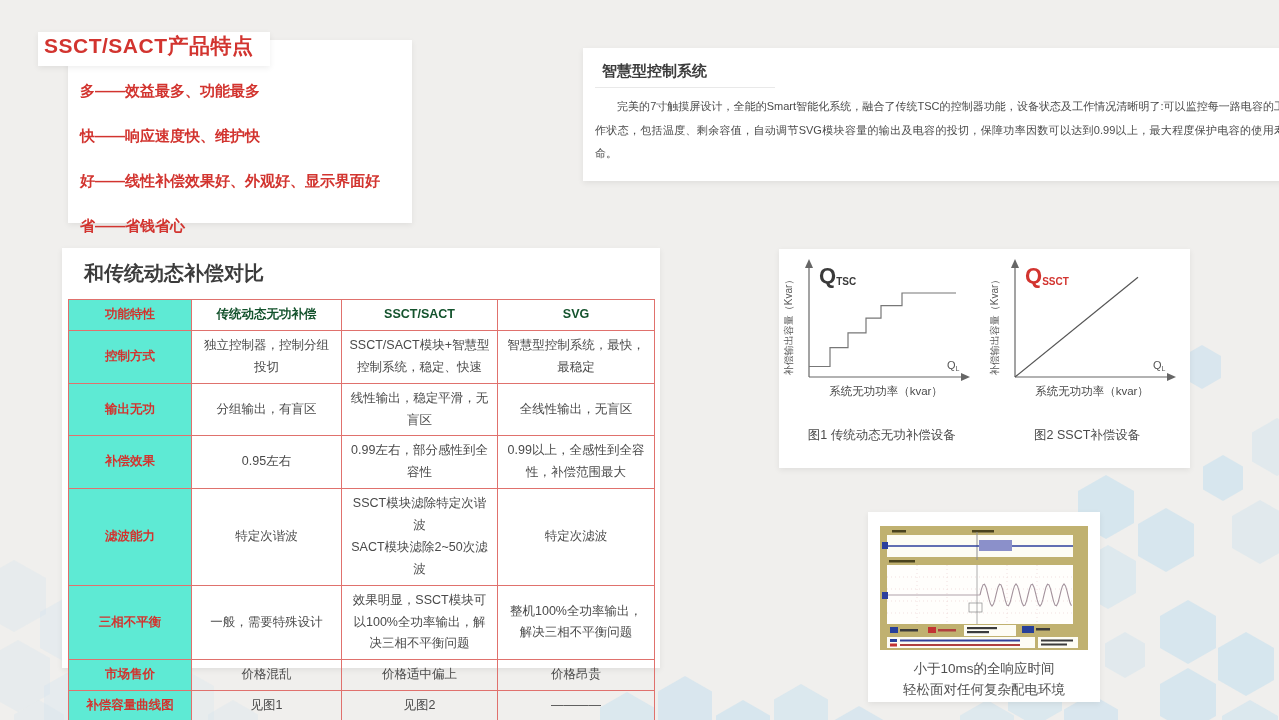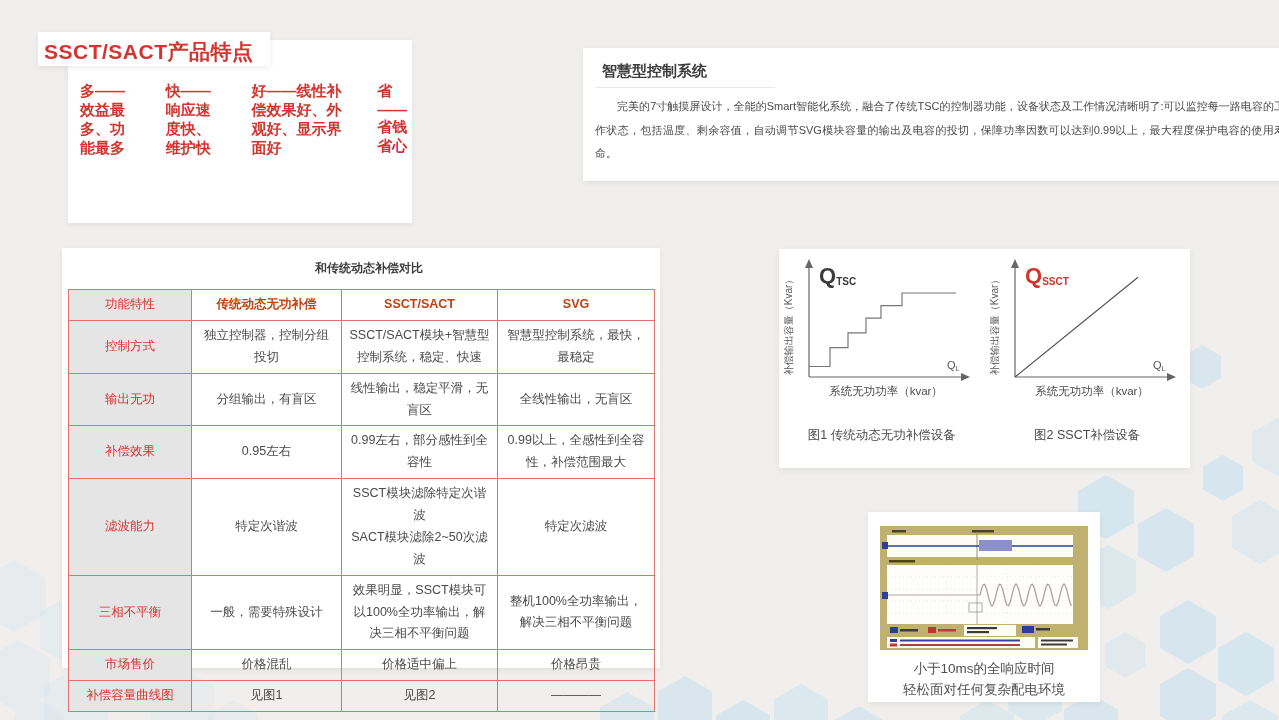--- a/index.html
+++ b/index.html
@@ -3,38 +3,38 @@
 <meta charset="utf-8">
 <style>
   * { margin:0; padding:0; box-sizing:border-box; }
   html,body { width:1279px; height:720px; overflow:hidden; }
   body { font-family:"Liberation Sans","DejaVu Sans",sans-serif; background:#f0efed; position:relative; color:#4a4a4a; }
   .panel { position:absolute; background:#ffffff; box-shadow:0 2px 6px rgba(0,0,0,.07); z-index:2; }
   .hex { position:absolute; clip-path:polygon(50% 0,100% 25%,100% 75%,50% 100%,0 75%,0 25%); z-index:1; }
 
   
   #features-box { left:68px; top:40px; width:344px; height:183px; }
-  #title-box { left:38px; top:32px; width:232px; height:34px; z-index:3; display:flex; align-items:flex-end; padding-left:6px; }
+  #title-box { left:38px; top:32px; width:232px; height:34px; z-index:3; display:flex; align-items:flex-start; padding-left:6px; }
   #main-title { font-size:21px; font-weight:bold; color:#d2342f; letter-spacing:.5px; }
-  #feature-list { padding:42px 0 0 12px; display:flex; flex-direction:row; gap:26px; }
+  #feature-list { padding:42px 0 0 12px; display:flex; flex-direction:column; gap:26px; }
   .feature-item { font-size:15px; font-weight:bold; color:#d2342f; }
 
   
   #smart-box { left:583px; top:48px; width:714px; height:133px; padding:14px 12px 0 12px; }
   #smart-title { font-size:15px; font-weight:bold; color:#3d3d3d; padding-left:7px; padding-bottom:6px; border-bottom:1px solid #e9e9e9; width:180px; }
   #smart-body { margin-top:7px; font-size:11px; color:#4a4a4a; line-height:2.15; text-align:justify; text-indent:2em; }
 
   
   #table-box { left:62px; top:248px; width:598px; height:420px; padding:12px 6px 0 6px; }
-  #table-title { font-size:12px; font-weight:bold; color:#3c3c3c; padding-left:16px;text-align:center; }
+  #table-title { font-size:20px; font-weight:bold; color:#3c3c3c; padding-left:16px; }
   table { border-collapse:collapse; table-layout:fixed; width:586px; margin-top:12px; }
   col.c1{width:123px;} col.c2{width:150px;} col.c3{width:156px;} col.c4{width:157px;}
   th,td { border:1px solid #e0716d; text-align:center; vertical-align:middle; font-size:12.5px; padding:4px 6px; line-height:1.75; white-space:pre-line; }
-  th { height:30px; color:#c2410c; font-weight:bold; }
-  td.fc, th.fc { background:#e5e5e5; color:#d2342f; font-weight:normal; }
+  th { height:30px; color:#14532d; font-weight:bold; }
+  td.fc, th.fc { background:#5eead4; color:#d2342f; font-weight:bold; }
   td { color:#4a4a4a; }
   td.al { text-align:center; }
   tr.h52 td{height:52px;} tr.h31 td{height:31px;} tr.h55 td{height:55px;} tr.h54 td{height:54px;} tr.h29 td{height:29px;}
 
   
   #charts-box { left:779px; top:249px; width:411px; height:219px; display:flex; }
   .chart-half { width:50%; height:100%; position:relative; }
   .chart-caption { position:absolute; left:0; right:0; top:178px; text-align:center; font-size:12.5px; color:#4a4a4a; }
   .axis-text { fill:#555; }
 

